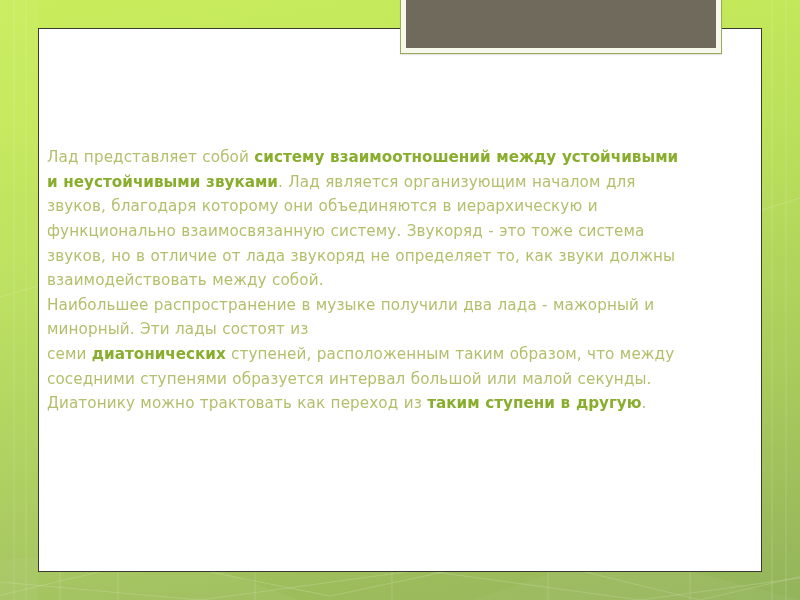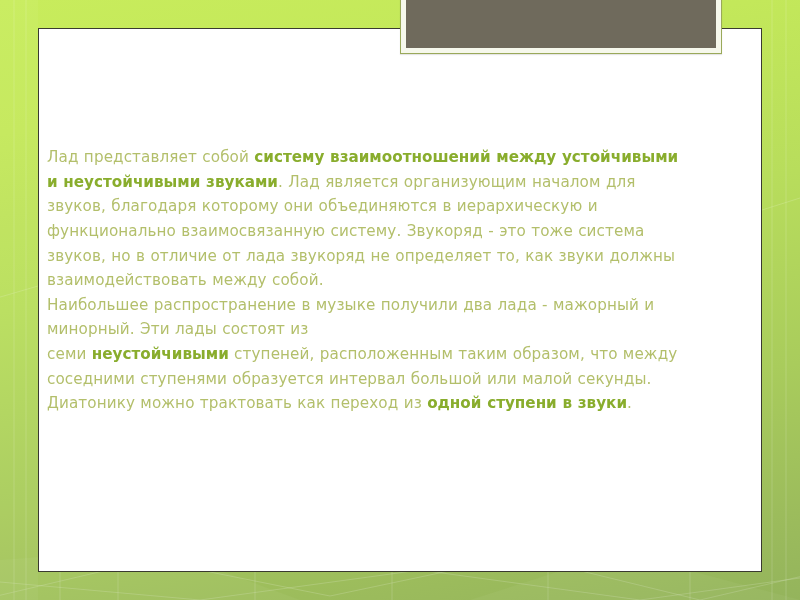--- a/index.html
+++ b/index.html
@@ -128,16 +128,16 @@
 
   <div class="content-panel" style="background: rgb(255, 255, 255); border-color: rgb(58, 58, 48);"></div>
 
   <div class="picture-frame" style="background: rgb(246, 248, 236); border-color: rgb(154, 169, 90);">
     <div class="picture-fill" style="background: rgb(111, 106, 92);"></div>
   </div>
 
   <div class="text-body" style="color: rgb(179, 191, 107);">
     <p class="para" id="body-paragraph"><span>Лад представляет собой </span><b style="color: rgb(137, 173, 45);">систему взаимоотношений между устойчивыми и неустойчивыми звуками</b><span>. Лад является организующим началом для звуков, благодаря которому они объединяются в иерархическую и функционально взаимосвязанную систему. Звукоряд - это тоже система звуков, но в отличие от лада звукоряд не определяет то, как звуки должны взаимодействовать между собой.
 Наибольшее распространение в музыке получили два лада - мажорный и минорный. Эти лады состоят из
-семи </span><b style="color: rgb(137, 173, 45);">неустойчивыми</b><span> ступеней, расположенным таким образом, что между соседними ступенями образуется интервал большой или малой секунды. Диатонику можно трактовать как переход из </span><b style="color: rgb(137, 173, 45);">одной ступени в звуки</b><span>.</span></p>
+семи </span><b style="color: rgb(137, 173, 45);">диатонических</b><span> ступеней, расположенным таким образом, что между соседними ступенями образуется интервал большой или малой секунды. Диатонику можно трактовать как переход из </span><b style="color: rgb(137, 173, 45);">таким ступени в другую</b><span>.</span></p>
   </div>
 
 </div>
 
 </body></html>

